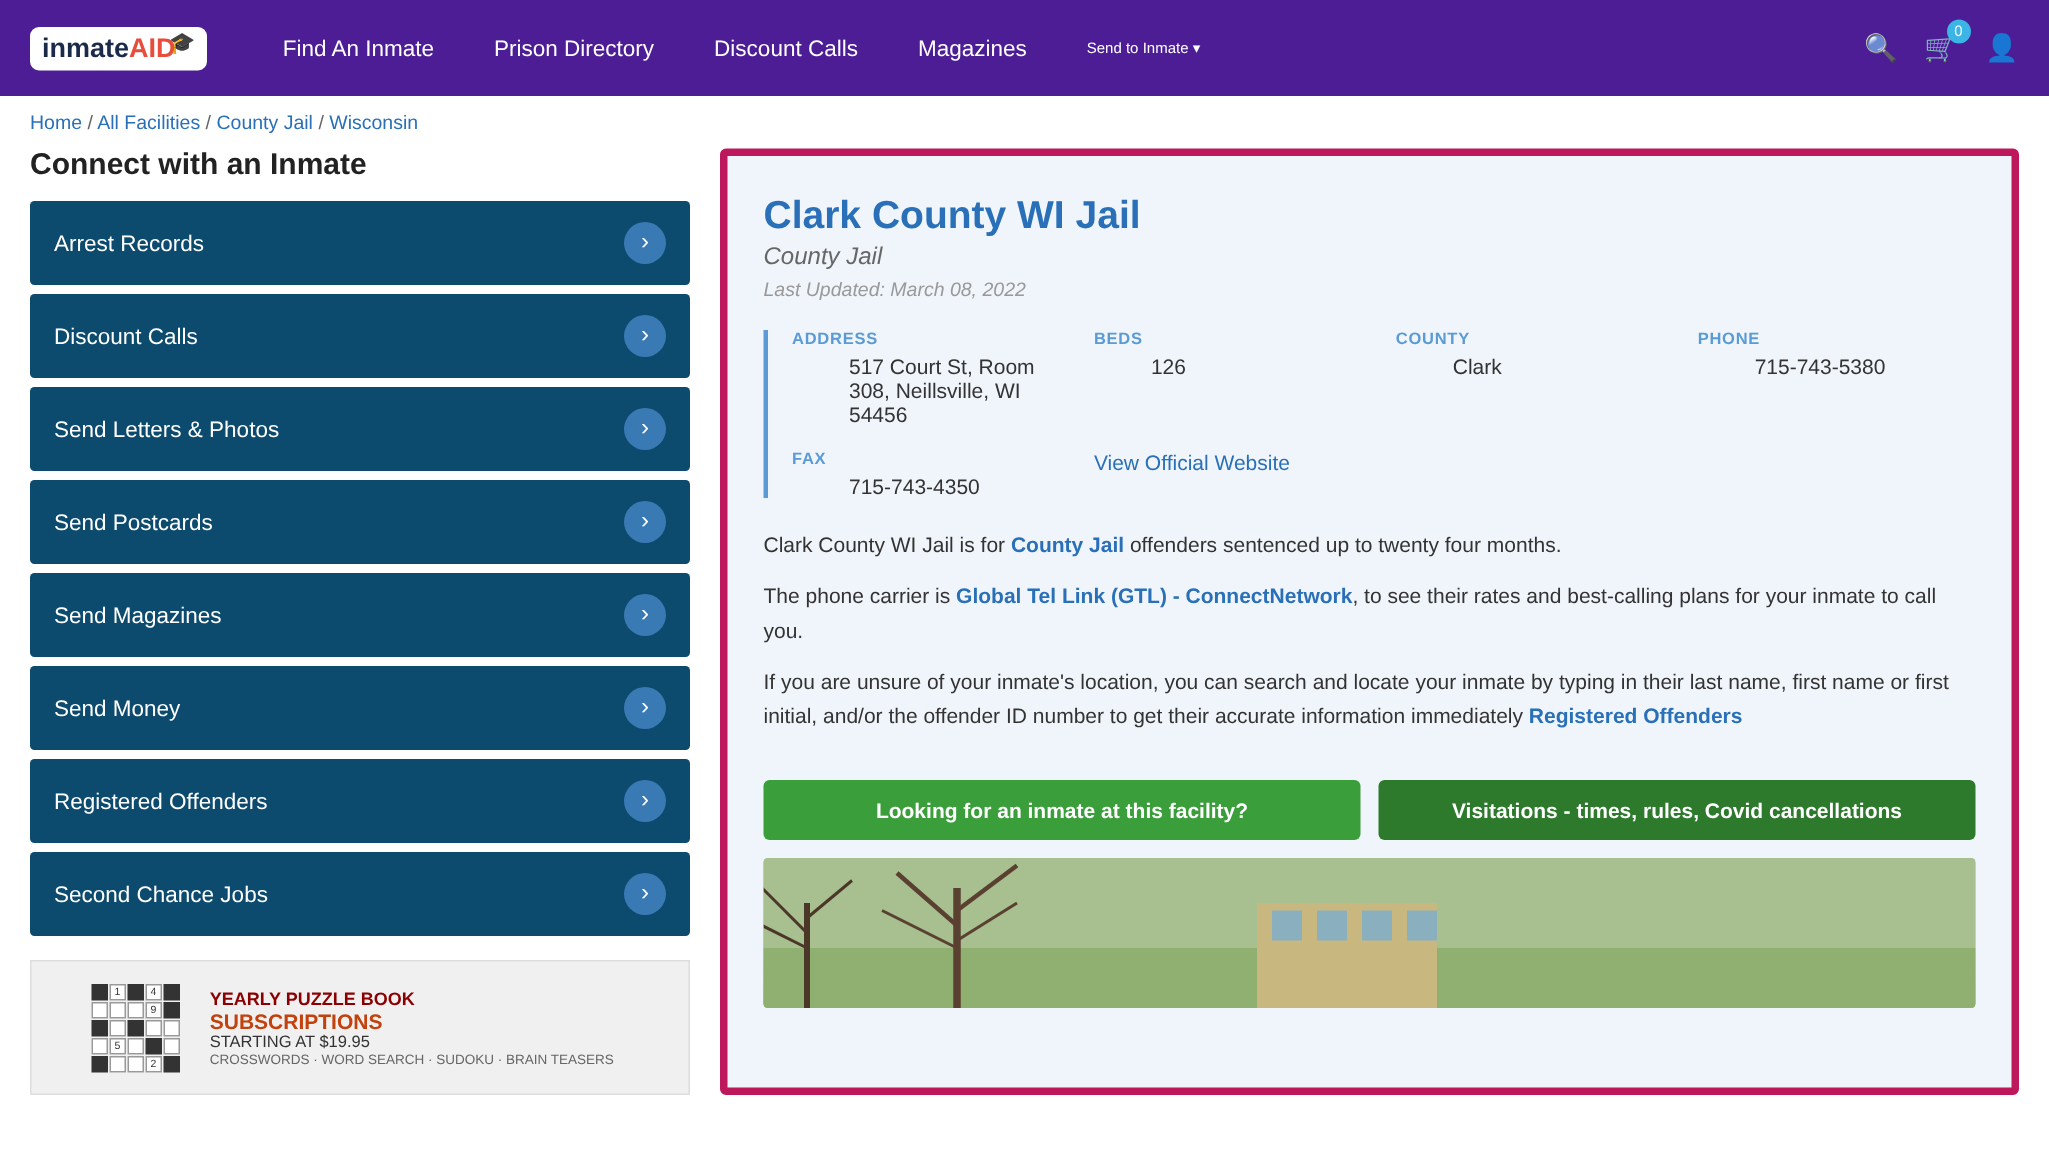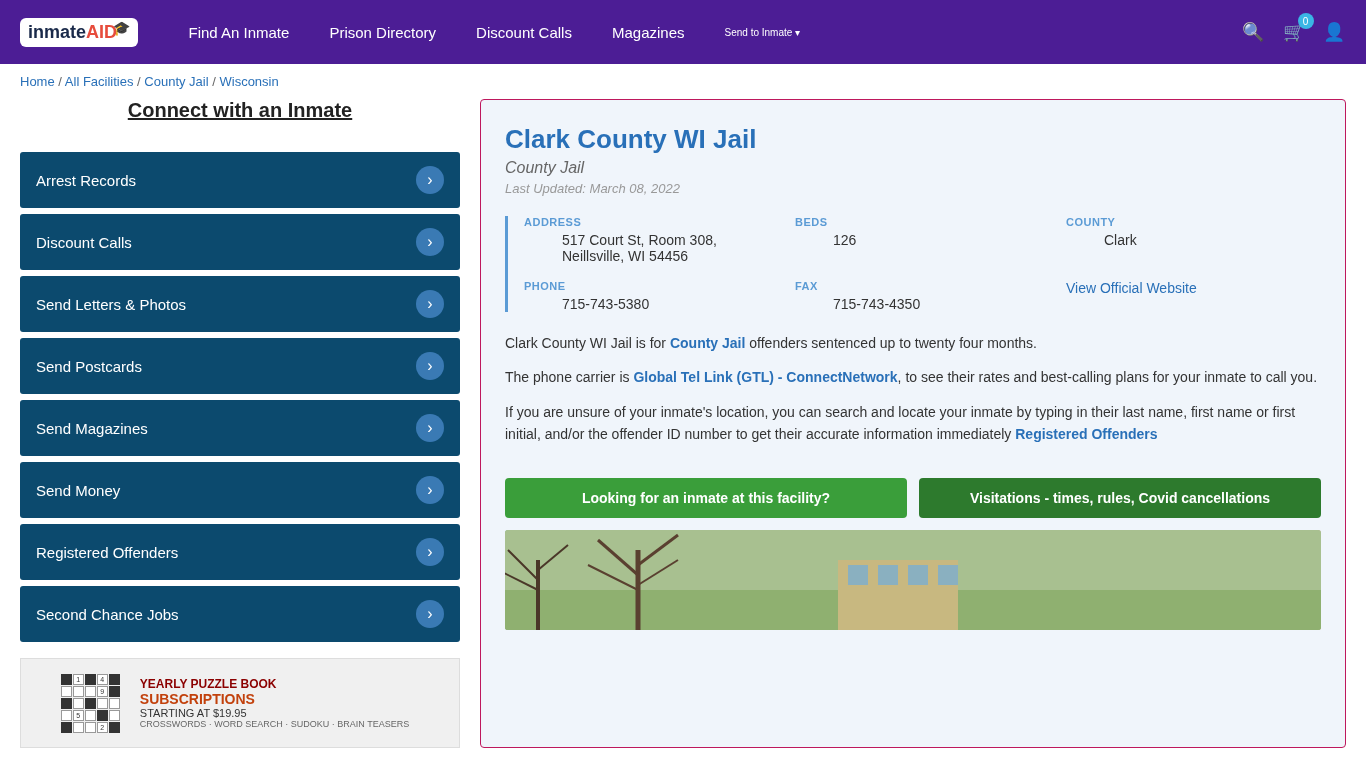--- a/index.html
+++ b/index.html
@@ -109,24 +109,22 @@
     }
 
     
     .sidebar {
       width: 440px;
       flex-shrink: 0;
     }
     .sidebar-title {
       font-size: 20px;
       font-weight: bold;
-      text-decoration: underline;
-      margin-bottom: 30px;
+      margin-bottom: 12px;
       color: #222;
-      text-align: center;
     }
     .sidebar-btn {
       display: flex;
       align-items: center;
       justify-content: space-between;
       background: #0c4a6e;
       color: #fff;
       padding: 14px 16px;
       margin-bottom: 6px;
       border-radius: 3px;
@@ -160,21 +158,21 @@
     }
     .ad-content {
       padding: 10px;
       text-align: left;
     }
 
     
     .facility-detail {
       flex: 1;
       background: #f0f5fb;
-      border: 1px solid #be185d;
+      border: 5px solid #be185d;
       border-radius: 4px;
       padding: 24px;
     }
     .facility-title {
       font-size: 26px;
       font-weight: bold;
       color: #2970b8;
       margin-bottom: 4px;
     }
     .facility-type {
@@ -184,21 +182,21 @@
       margin-bottom: 4px;
     }
     .facility-updated {
       font-size: 13px;
       color: #999;
       font-style: italic;
       margin-bottom: 20px;
     }
     .info-grid {
       display: grid;
-      grid-template-columns: 1fr 1fr 1fr;
+      grid-template-columns: 1fr 1fr 1fr 1fr;
       gap: 16px;
       border-left: 3px solid #5b9bd5;
       padding-left: 16px;
       margin-bottom: 20px;
     }
     .info-label {
       font-size: 11px;
       font-weight: bold;
       color: #5b9bd5;
       text-transform: uppercase;

